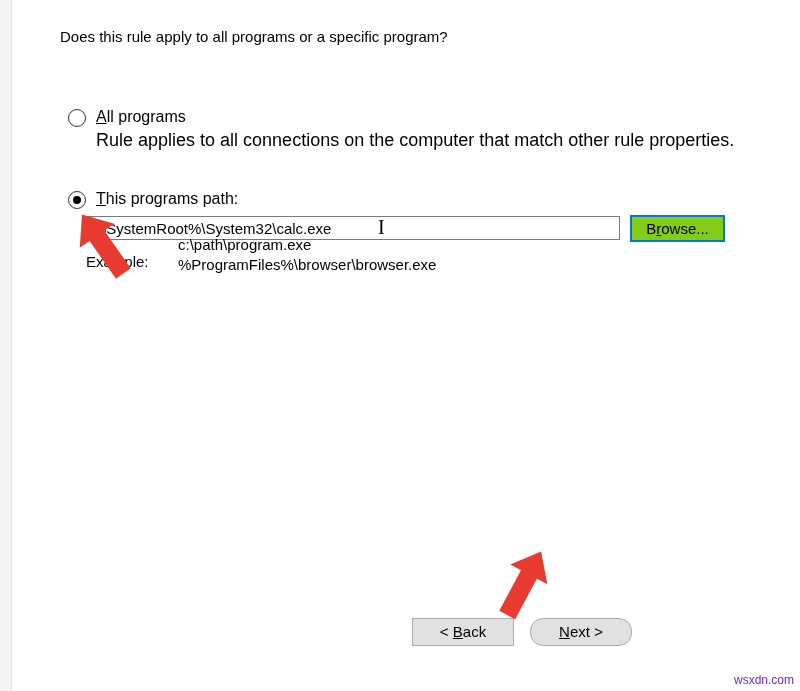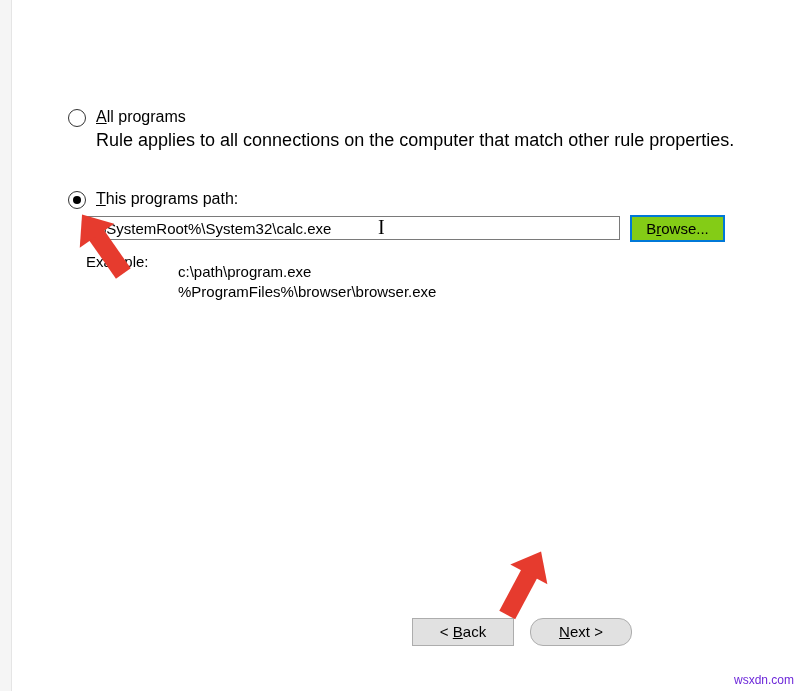--- a/index.html
+++ b/index.html
@@ -97,21 +97,21 @@
     .browse-btn .ul { text-decoration: underline; }
     .example-label {
       position: absolute;
       left: 86px;
       top: 253px;
       font-size: 15px;
     }
     .example-lines {
       position: absolute;
       left: 178px;
-      top: 262px;
+      top: 235px;
       font-size: 15px;
       line-height: 1.3;
       white-space: pre;
     }
     .footer-btn {
       position: absolute;
       top: 618px;
       width: 102px;
       height: 28px;
       background: #e1e1e1;
@@ -189,20 +189,21 @@
       background: #f5f5f5;
       border-right: 1px solid #e5e5e5;
     }
   </style>
 </head>
 <body>
 
 <div class="page">
   <div class="left-edge"></div>
 
+  <div class="question">Does this rule apply to all programs or a specific program?</div>
 
   <div class="option-group opt1">
     <div class="radio"></div>
     <div class="radio-label">
       <span class="ul">A</span><span>ll programs</span>
     </div>
     <div class="radio-desc">Rule applies to all connections on the computer that match other rule properties.</div>
   </div>
 
   <div class="option-group opt2">

